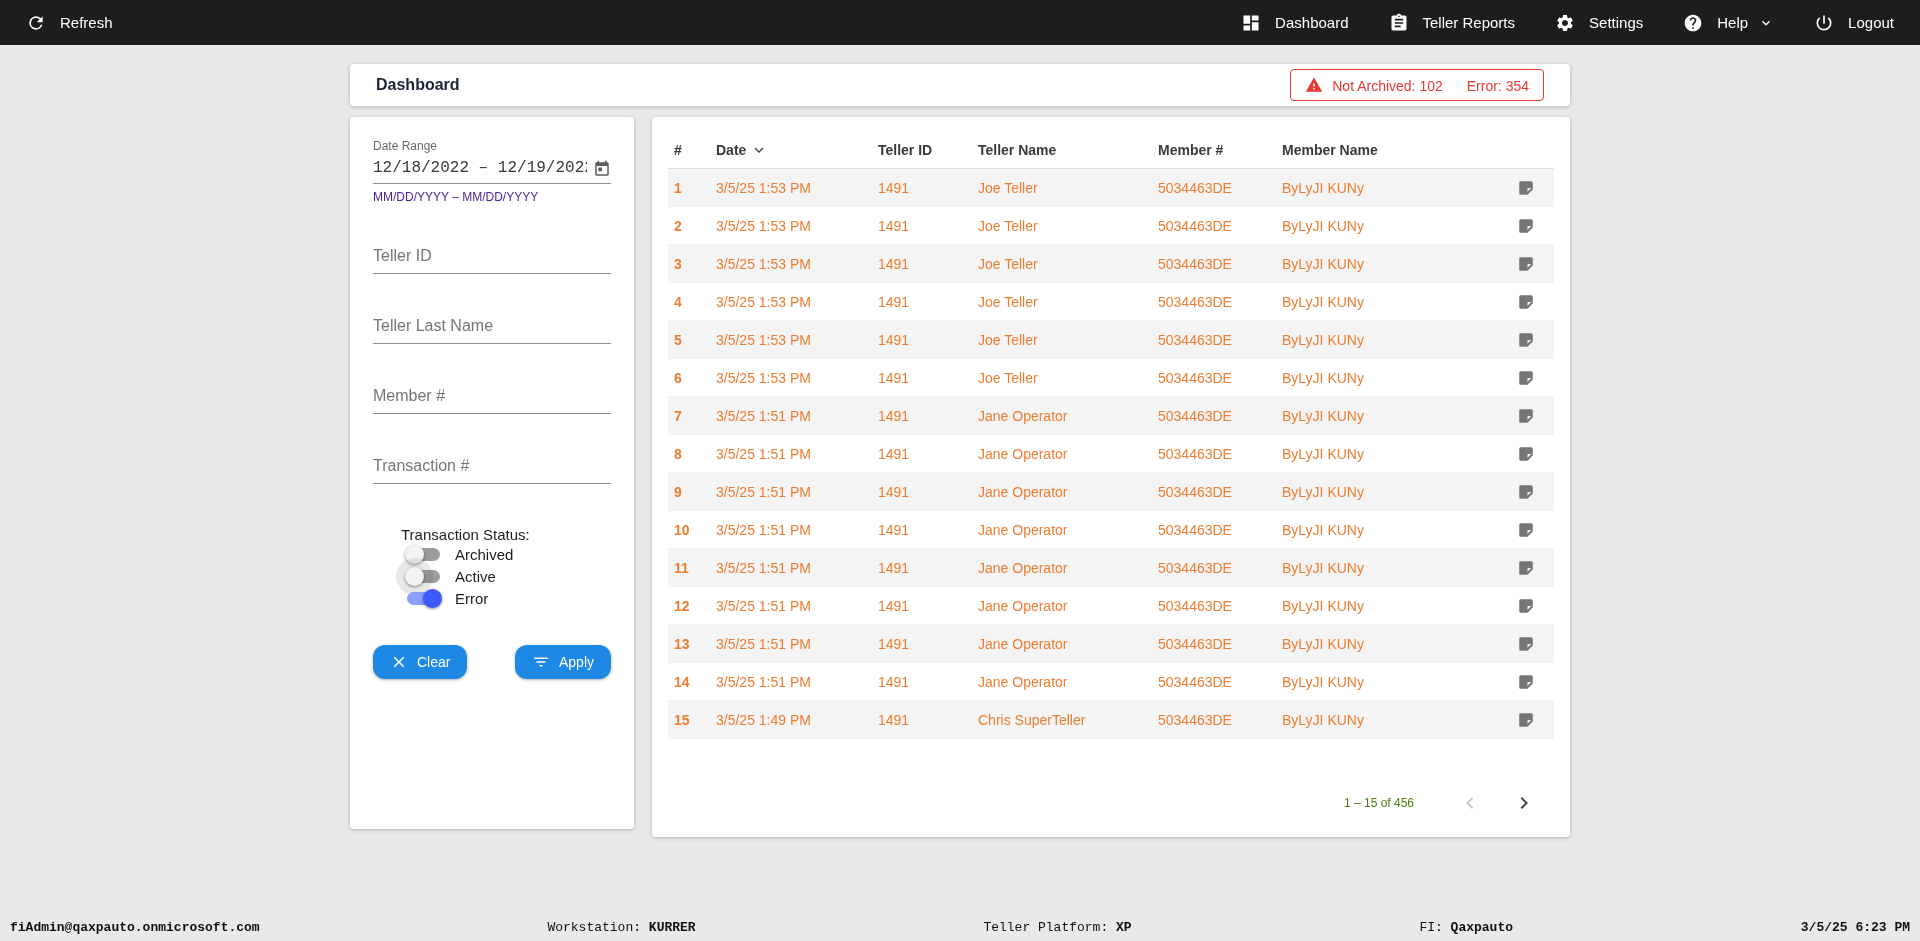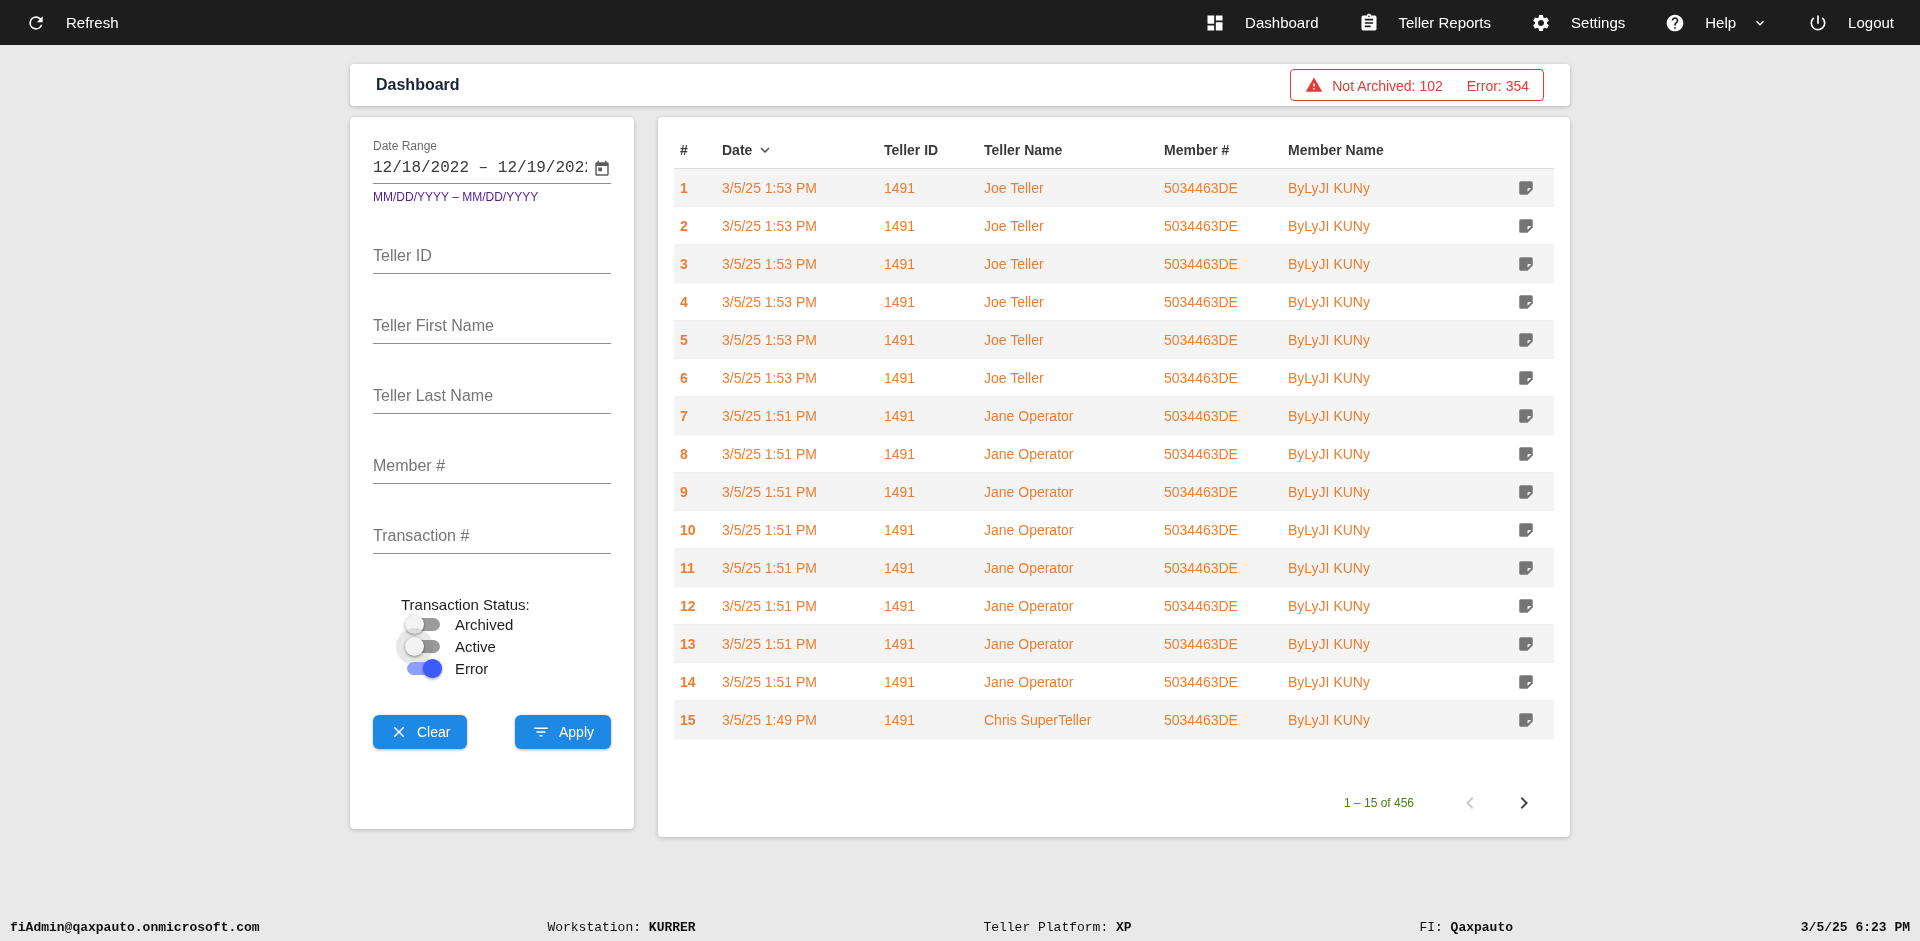--- a/index.html
+++ b/index.html
@@ -21,21 +21,21 @@
   .topbar {
     height: 45px;
     background: #1d1d1d;
     color: #ffffff;
     display: flex;
     align-items: center;
     justify-content: space-between;
     padding: 0 26px;
   }
   .topbar-left, .nav-item {
-    display: flex; align-items: center; gap: 20px;
+    display: flex; align-items: center; gap: 14px;
     font-size: 15px; cursor: pointer; color: #fff;
   }
   .topnav { display: flex; align-items: center; gap: 40px; }
   .nav-item svg { fill: #fff; }
   .nav-chevron { margin-left: -4px; }
 
   
   .content { width: 1220px; margin: 0 auto; }
   .card {
     background: #ffffff;
@@ -51,21 +51,21 @@
   .page-title { font-size: 16px; font-weight: 700; color: #1b2436; }
   .alert-badge {
     display: flex; align-items: flex-end; gap: 9px;
     border: 1px solid #e53935; border-radius: 4px;
     padding: 6px 14px; color: #e53935; font-size: 14px;
     background: #fff;
   }
   .alert-badge svg { fill: #e53935; }
   .alert-badge .gap { width: 6px; }
 
-  .main-row { display: flex; gap: 24px; margin-top: 11px; align-items: flex-start; }
+  .main-row { display: flex; gap: 18px; margin-top: 11px; align-items: flex-start; }
 
   
   .filter-card { width: 284px; min-height: 712px; padding: 22px 23px; }
   .small-label { font-size: 12px; color: #6b6b6b; }
   .date-wrap { position: relative; border-bottom: 1px solid #8f8f8f; margin-top: 2px; font-family: Liberation Mono, monospace; }
   .date-wrap input {
     width: 100%; border: none; outline: none; background: transparent;
     font-family: inherit; font-size: 16px; color: #3a3a3a; padding: 4px 24px 6px 0;
   }
   .calendar-btn { position: absolute; right: 0; top: 5px; cursor: pointer; }
@@ -87,21 +87,21 @@
     border-radius: 50%; background: #f3f3f3;
     box-shadow: 0 1px 3px rgba(0,0,0,.45);
   }
   .switch.on { background: #8c9eff; }
   .switch.on .thumb { left: auto; right: -2px; background: #3d5afe; }
   .switch.focused .thumb { box-shadow: 0 1px 3px rgba(0,0,0,.45), 0 0 0 9px rgba(90,90,90,.14); }
   .toggle-label { font-size: 15px; color: #1f1f1f; }
   .btn-row { display: flex; justify-content: space-between; margin-top: 36px; }
   .btn {
     display: inline-flex; align-items: center; gap: 9px;
-    background: #1e88e5; color: #fff; border: none; border-radius: 6px;
+    background: #1e88e5; color: #fff; border: none; border-radius: 12px;
     height: 34px; padding: 0 17px; font-size: 14px; font-family: inherit;
     cursor: pointer; box-shadow: 0 1px 3px rgba(0,0,0,.3);
   }
   .btn svg { fill: #fff; }
 
   
   .table-card { flex: 1; padding: 14px 16px 12px; min-height: 710px; display: flex; flex-direction: column; }
   .thead, .trow {
     display: grid;
     grid-template-columns: 42px 162px 100px 180px 124px 1fr 56px;
@@ -207,21 +207,20 @@
         <input type="text" value="12/18/2022 – 12/19/2022" style="">
         <span class="calendar-btn">
           <svg class="icon-18" viewBox="0 0 24 24">
               <path d="M19 3h-1V1h-2v2H8V1H6v2H5c-1.11 0-1.99.9-1.99 2L3 19c0 1.1.89 2 2 2h14c1.1 0 2-.9 2-2V5c0-1.1-.9-2-2-2zm0 16H5V8h14v11zM7 10h5v5H7z"></path>
             </svg>
         </span>
       </div>
       <div class="hint">MM/DD/YYYY – MM/DD/YYYY</div>
 
       <input class="mat-input" type="text" placeholder="Teller ID" style="">
-      <input class="mat-input" type="text" placeholder="Teller First Name" style="">
       <input class="mat-input" type="text" placeholder="Teller Last Name" style="">
       <input class="mat-input" type="text" placeholder="Member #" style="">
       <input class="mat-input" type="text" placeholder="Transaction #" style="">
 
       <div class="status-label">Transaction Status:</div>
 
       <div class="toggle-row">
         <span class="switch">
             <span class="thumb"></span>
           </span>

